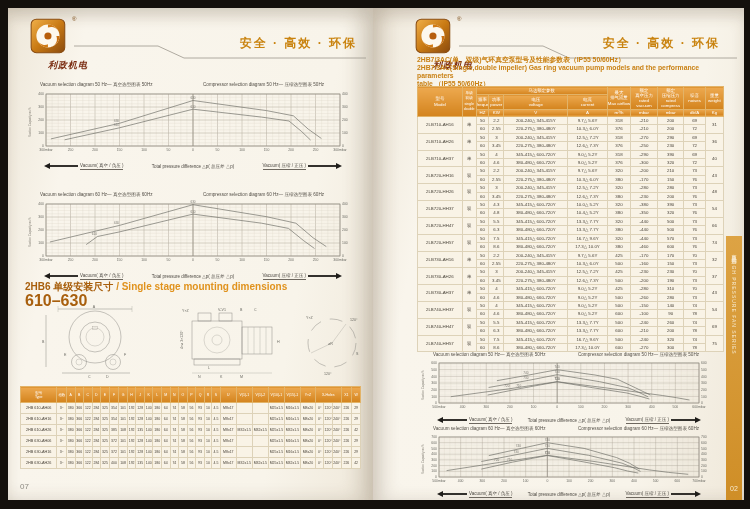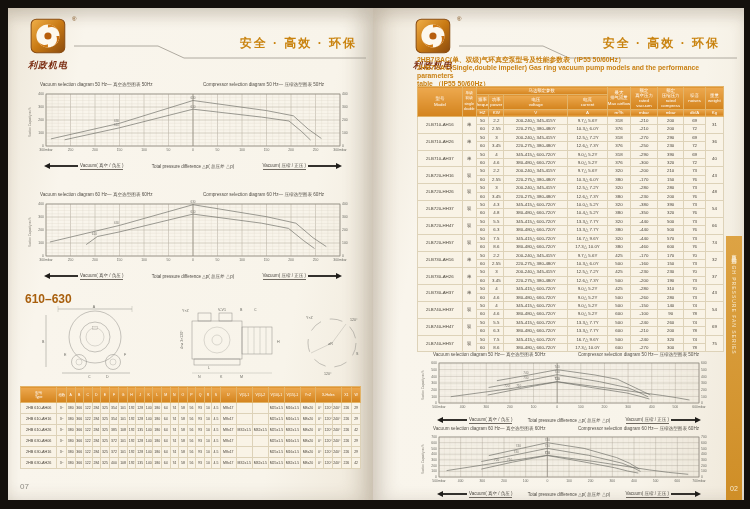--- a/index.html
+++ b/index.html
@@ -18,29 +18,29 @@
   .edge.bottom { left:0; top:500px; width:750px; height:9px; }
   .edge.left { left:0; top:0; width:8px; height:509px; }
   .edge.right { left:744px; top:0; width:6px; height:509px; }
 
   
   .brand { position:absolute; top:8px; }
   .page-left .brand { left:20px; } .page-right .brand { left:40px; }
   .brand svg.logo { display:block; width:42px; height:42px; }
   .brand .reg { position:absolute; left:44px; top:0; font-size:6px; color:#7a4a12; }
   .brand .logo-text { margin-top:1px; font-family:"Liberation Serif", serif; font-style:italic;
-                      font-weight:bold; font-size:9px; color:#7b2d12; letter-spacing:1px; white-space:nowrap; }
+                      font-weight:bold; font-size:9px; color:#7b2d12; letter-spacing:1px; white-space:nowrap;margin-left:20px; }
   svg.header-line { position:absolute; left:0; top:0; width:100%; height:60px; }
   .slogan { position:absolute; top:27px; font-size:12px; font-weight:bold; color:#c9830f;
             letter-spacing:2px; white-space:nowrap; }
   .page-left .slogan { right:16px; } .page-right .slogan { right:24px; }
 
   .sec-title { position:absolute; font-weight:bold; font-size:10px; white-space:nowrap; }
   .sec-title .zh { color:#a85f0d; } .sec-title .sep { color:#d98f1f; } .sec-title .en { color:#e0921d; }
-  .sec-range { position:absolute; font-weight:bold; font-size:12px; color:#a85f0d; }
+  .sec-range { position:absolute; font-weight:bold; font-size:16px; color:#a85f0d; }
 
   
   .rtitle { position:absolute; left:44px; top:48px; font-weight:bold; color:#c98114;
             font-size:6.8px; line-height:8px; width:300px; }
 
   
   .chart-block { position:absolute; }
   .chart-titles { position:absolute; top:0; left:0; width:100%; font-size:4.6px; color:#555048; }
   .chart-titles .ct-l { position:absolute; left:14px; top:0; }
   .chart-titles .ct-r { position:absolute; left:53%; top:0; }
@@ -358,20 +358,25 @@
         <span class="fr">
             <span class="lbl">Vacuum( 压缩 / 正压 )</span>
           <svg width="34" height="6">
               <rect x="0" y="2.1" width="28" height="1.8" fill="#1e1c19"></rect>
               <polygon points="34,3 28,0 28,6" fill="#1e1c19"></polygon>
             </svg>
           </span>
       </div>
     </div>
 
+    <div class="sec-title" style="left:17px; top:272px;">
+      <span class="zh">2HB6 单级安装尺寸</span>
+      <span class="sep">/</span>
+      <span class="en">Single stage mounting dimensions</span>
+    </div>
     <div class="sec-range" style="left:17px; top:284px;">610–630</div>
 
     <div class="drawings">
       <svg style="left:14px;" width="136" height="78" viewBox="0 0 136 78">
         <line x1="26" y1="6" x2="100" y2="6" class="dline"></line>
           <line x1="26" y1="3" x2="26" y2="9" class="dthin"></line>
           <line x1="100" y1="3" x2="100" y2="9" class="dthin"></line>
         <text x="62" y="5" text-anchor="middle">A</text>
         <line x1="14" y1="12" x2="14" y2="64" class="dline"></line>
           <text x="10" y="40">B</text>

